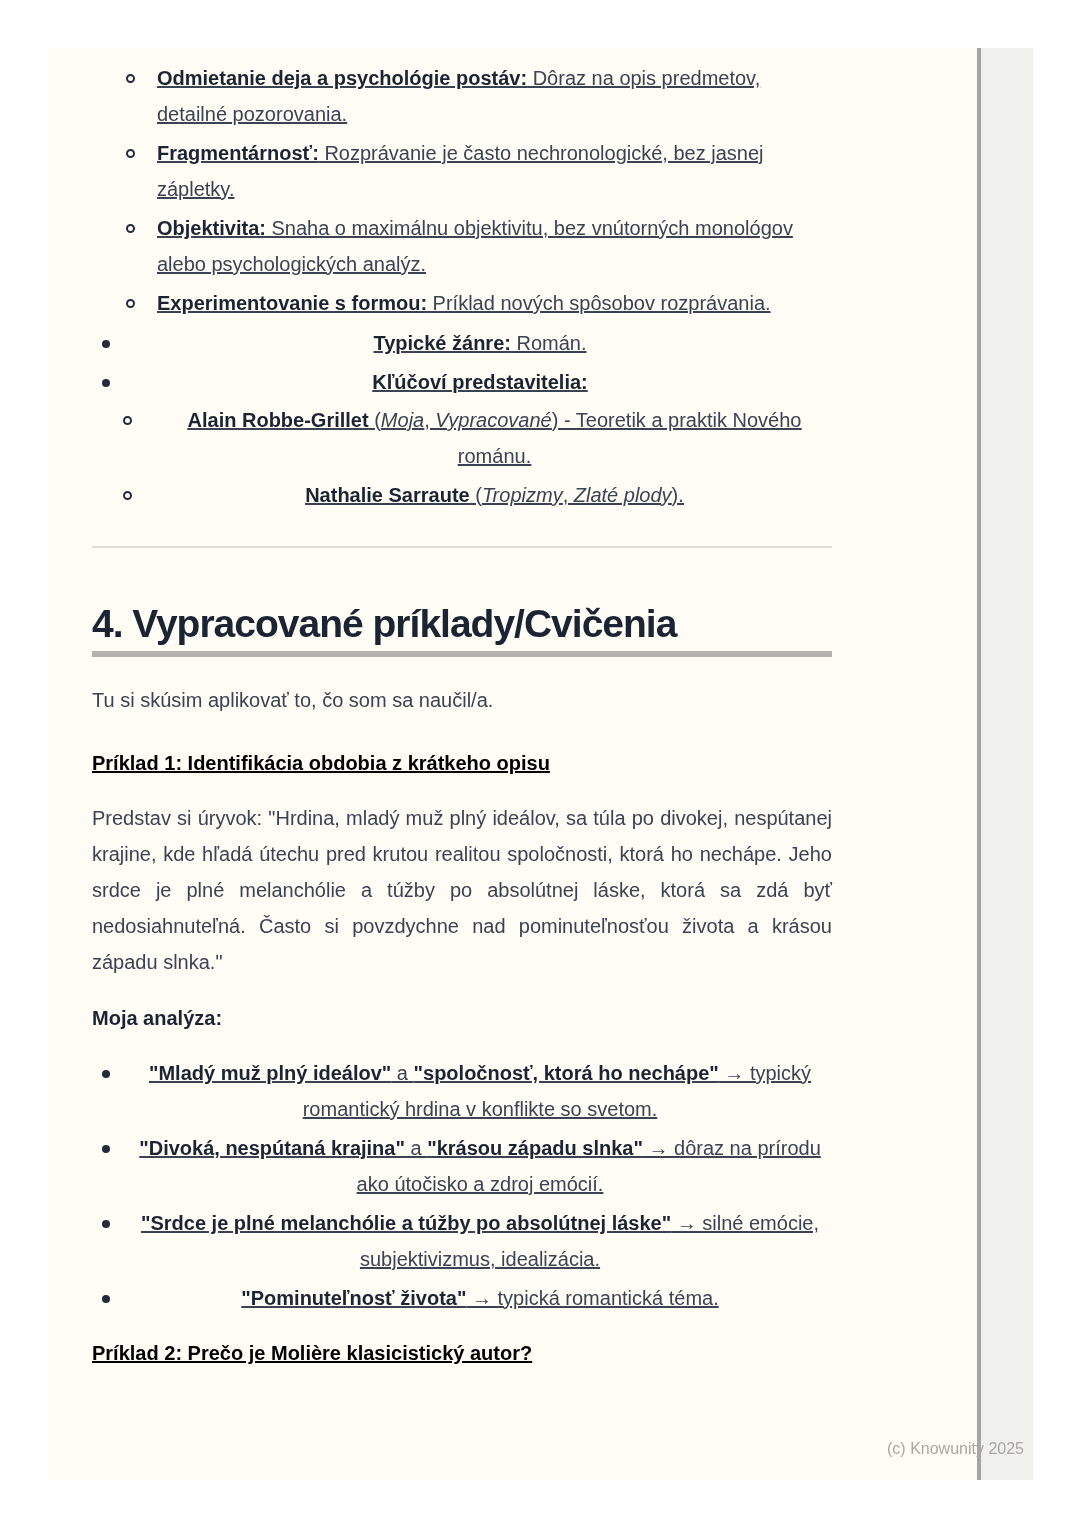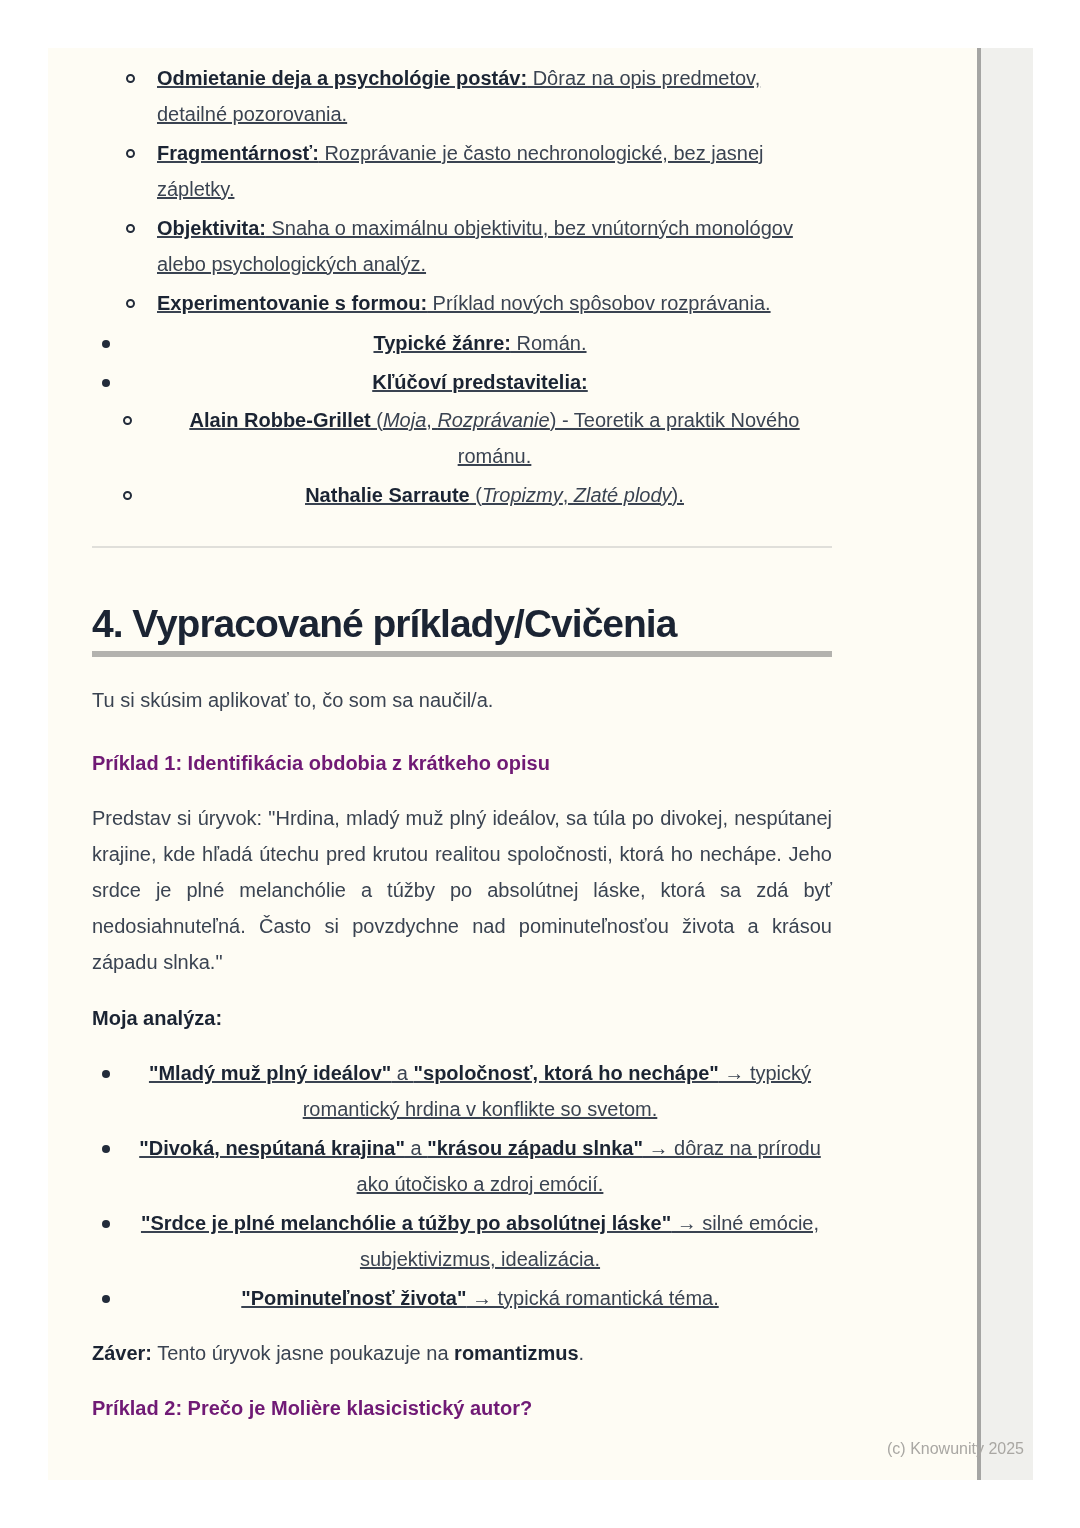--- a/index.html
+++ b/index.html
@@ -39,21 +39,21 @@
     border:none;border-top:2px solid #e0dfda;
     margin:33px 0 0 0;width:740px;
   }
   h1{
     font-size:39px;line-height:48px;letter-spacing:-1px;font-weight:700;
     color:#1b2433;margin:52px 0 3px 0;
   }
   .rule{height:6px;width:740px;background:#b3b2ae;margin:0 0 25px 0;}
   p{margin:0;}
   .intro{margin-bottom:27px;}
-  .ex-title{font-weight:700;color:#701a75;margin-bottom:19px;}
+  .ex-title{font-weight:700;color:#000000;margin-bottom:19px;text-decoration:underline;}
   .excerpt{text-align:justify;margin-bottom:20px;}
   .analysis-title{font-weight:700;color:#1b2433;margin-bottom:19px;}
   .analysis{margin-bottom:0;}
   .zaver{margin-top:19px;}
   .ex2{margin-top:19px;}
   .gutter{
     position:absolute;left:977px;top:48px;width:56px;height:1432px;
     background:#f0f0ed;border-left:4px solid #a5a5a3;box-sizing:border-box;
   }
   .watermark{
@@ -90,21 +90,21 @@
       <li>
         <span class="dot"></span>
         <b>Typické žánre:</b><span> Román.</span>
       </li>
       <li>
         <span class="dot"></span>
         <b>Kľúčoví predstavitelia:</b>
         <ul class="nested">
           <li>
             <span class="ring"></span>
-            <b>Alain Robbe-Grillet</b><span> (</span><i>Moja</i><span>, </span><i>Rozprávanie</i><span>) - Teoretik a praktik Nového románu.</span>
+            <b>Alain Robbe-Grillet</b><span> (</span><i>Moja</i><span>, </span><i>Vypracované</i><span>) - Teoretik a praktik Nového románu.</span>
           </li>
           <li>
             <span class="ring"></span>
             <b>Nathalie Sarraute</b><span> (</span><i>Tropizmy</i><span>, </span><i>Zlaté plody</i><span>).</span>
           </li>
         </ul>
       </li>
     </ul>
 
     <hr class="thin">
@@ -132,23 +132,20 @@
       <li>
         <span class="dot"></span>
         <b>"Srdce je plné melanchólie a túžby po absolútnej láske"</b><span> → silné emócie, subjektivizmus, idealizácia.</span>
       </li>
       <li>
         <span class="dot"></span>
         <b>"Pominuteľnosť života"</b><span> → typická romantická téma.</span>
       </li>
     </ul>
 
-    <p class="zaver">
-      <b>Záver:</b><span> Tento úryvok jasne poukazuje na </span><b>romantizmus</b><span>.</span>
-    </p>
 
     <p class="ex-title ex2">Príklad 2: Prečo je Molière klasicistický autor?</p>
 
   </div>
 </div>
 
 <div class="gutter"></div>
 
 <div class="watermark">(c) Knowunity 2025</div>
 

